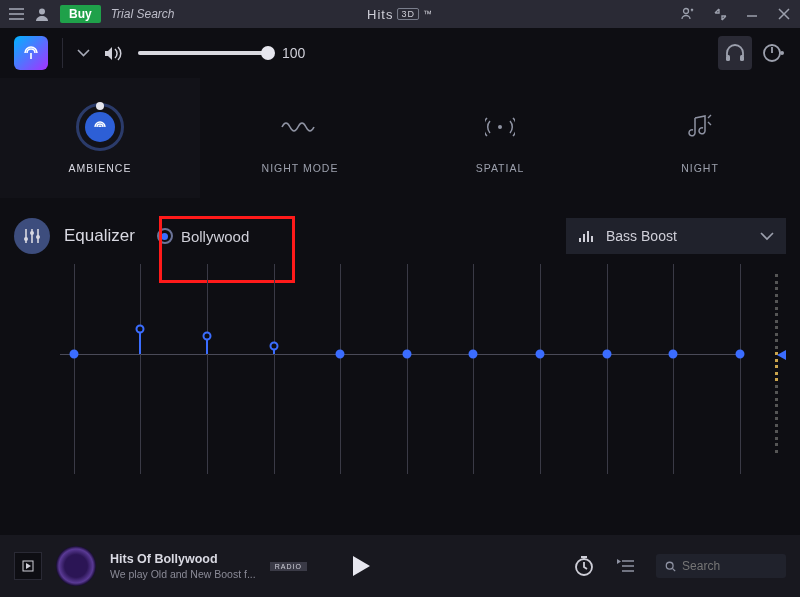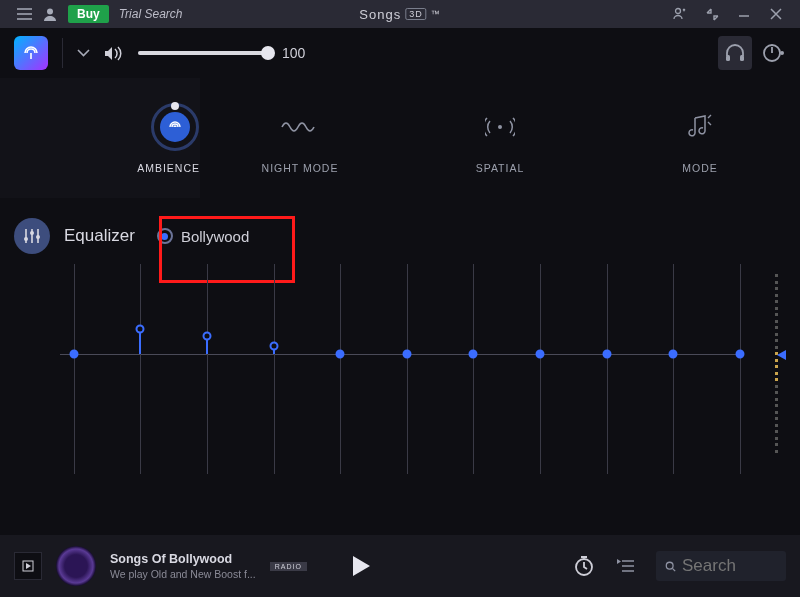--- a/index.html
+++ b/index.html
@@ -1,19 +1,19 @@
 <!DOCTYPE html>
 <html><head>
 <meta charset="utf-8">
 <style>
 * { margin:0; padding:0; box-sizing:border-box; font-family:"Segoe UI",Arial,sans-serif; }
 body { background:#0e0e13; color:#b8b8c4; width:800px; height:597px; overflow:hidden; position:relative; user-select:none; }
 
 
-.titlebar { height:28px; background:#2a2a35; display:flex; align-items:center; padding:0 16px; gap:10px; }
+.titlebar { height:28px; background:#2a2a35; display:flex; align-items:center; padding:0 8px; gap:10px; }
 .titlebar .left { display:flex; align-items:center; gap:10px; }
 .menu-icon,.user-icon { width:16px; height:16px; display:flex; align-items:center; justify-content:center; cursor:pointer; }
 .buy-btn { background:#1fa14a; color:#fff; border:none; padding:2px 9px; font-size:12px; border-radius:2px; font-weight:600; cursor:pointer; }
 .trial { font-style:italic; font-size:12px; color:#bdbdc9; }
 .titlebar .center { position:absolute; left:50%; transform:translateX(-50%); display:flex; align-items:center; gap:4px; font-size:13px; color:#cfcfd8; letter-spacing:1px; }
 .titlebar .right { margin-left:auto; display:flex; gap:16px; }
 .win-btn { width:16px; height:16px; display:flex; align-items:center; justify-content:center; cursor:pointer; color:#9ca0ad; }
 
 
 .toolbar { height:50px; display:flex; align-items:center; padding:0 14px; gap:14px; }
@@ -26,21 +26,21 @@
 .vol-thumb { position:absolute; top:50%; transform:translate(-50%,-50%); width:14px; height:14px; background:#e6e6ee; border-radius:50%; }
 .vol-label { font-size:14px; color:#cfcfd8; }
 .toolbar .right { margin-left:auto; display:flex; gap:10px; align-items:center; }
 .hp-box { width:34px; height:34px; background:#2a2a35; border-radius:4px; display:flex; align-items:center; justify-content:center; cursor:pointer; }
 
 
 .modes { display:flex; height:120px; }
 .mode { flex:1; display:flex; flex-direction:column; align-items:center; justify-content:center; gap:10px; cursor:pointer; }
 .mode-label { font-size:10.5px; letter-spacing:1px; color:#9ca0ad; text-align:center; }
 .mode.surround { background:radial-gradient(circle at 50% 45%,#1b2550 0%,#0e1020 65%,#0e0e13 100%); }
-.mode.active { background:#121218;align-items:flex-end; }
+.mode.active { background:#121218; }
 .mode.active .mode-label { color:#d9d9e2; }
 .mode-icon { width:50px; height:50px; display:flex; align-items:center; justify-content:center; position:relative; }
 
 .amb-ring { width:48px; height:48px; border-radius:50%; border:3px solid #2b3b6a; position:relative; }
 .amb-inner { position:absolute; top:50%; left:50%; transform:translate(-50%,-50%); width:30px; height:30px; border-radius:50%; background:#2d5fd6; display:flex; align-items:center; justify-content:center; color:#fff; }
 .amb-dot { position:absolute; width:8px; height:8px; background:#e6e6ee; border-radius:50%; top:-4px; left:50%; transform:translateX(-50%); }
 
 
 .eq-header { display:flex; align-items:center; padding:20px 14px 10px 14px; gap:14px; }
 .eq-btn { width:36px; height:36px; border-radius:50%; background:#3d4d7d; display:flex; align-items:center; justify-content:center; cursor:pointer; }
@@ -70,21 +70,21 @@
 .player { position:absolute; bottom:0; left:0; right:0; height:62px; background:#18181f; display:flex; align-items:center; padding:0 14px; gap:14px; }
 .src-box { width:28px; height:28px; background:#0e0e13; border:1px solid #2a2a35; display:flex; align-items:center; justify-content:center; }
 .album { width:40px; height:40px; border-radius:50%; background:radial-gradient(circle,#2b1555 40%,#5a3a95 60%,#1a0e35 70%); }
 .track-info { display:flex; flex-direction:column; gap:2px; max-width:185px; }
 .track-title { font-size:12.5px; color:#d9d9e2; font-weight:600; white-space:nowrap; overflow:hidden; text-overflow:ellipsis; }
 .track-sub { font-size:10.5px; color:#8a8a96; white-space:nowrap; overflow:hidden; text-overflow:ellipsis; }
 .radio-tag { font-size:7px; background:#3a3a46; color:#cfcfd8; padding:1px 5px; letter-spacing:1px; }
 .play-btn { cursor:pointer; }
 .player .spacer { flex:1; }
 .search-box { display:flex; align-items:center; gap:6px; background:#20222c; padding:5px 9px; border-radius:3px; width:130px; }
-.search-input { background:transparent; border:none; color:#ffffff; font-size:17px; width:100%; outline:none; }
+.search-input { background:transparent; border:none; color:#ffffff; font-size:12px; width:100%; outline:none; }
 svg { display:block; }
 </style>
 </head>
 <body>
 
 <div class="titlebar">
   <div class="left">
     <div class="menu-icon">
       <svg width="15" height="12" viewBox="0 0 15 12">
           <path d="M0 1h15M0 6h15M0 11h15" stroke="#a7abb8" stroke-width="1.6"></path>
@@ -93,21 +93,21 @@
     <div class="user-icon">
       <svg width="14" height="14" viewBox="0 0 14 14">
           <circle cx="7" cy="4.5" r="3" fill="#a7abb8"></circle>
           <path d="M1 14c0-3 3-5 6-5s6 2 6 5" fill="#a7abb8"></path>
         </svg>
     </div>
     <button class="buy-btn">Buy</button>
     <span class="trial">Trial Search</span>
   </div>
   <div class="center">
-    <span>Songs</span>
+    <span>Hits</span>
     <span style="border:1px solid #7a7e8c;border-radius:2px;padding:0 3px;font-size:9px;">3D</span>
     <span style="font-size:9px;">™</span>
   </div>
   <div class="right">
     <div class="win-btn">
       <svg width="14" height="14" viewBox="0 0 14 14">
           <circle cx="5" cy="4" r="2.5" fill="none" stroke="#9ca0ad" stroke-width="1.3"></circle>
           <path d="M1 12c0-2 2-3.5 4-3.5s4 1.5 4 3.5" fill="none" stroke="#9ca0ad" stroke-width="1.3"></path>
           <path d="M10 3l2 2m0-2l-2 2" stroke="#9ca0ad" stroke-width="1.1" transform="translate(0,-1)"></path>
         </svg>
@@ -202,39 +202,51 @@
     </div>
     <div class="mode-label">SPATIAL</div>
   </div>
   <div class="mode">
     <div class="mode-icon">
       <svg width="26" height="26" viewBox="0 0 26 26">
           <path d="M8 4v15a3 3 0 1 1-2-3M8 4l10-2v15a3 3 0 1 1-2-3M18 2v4" stroke="#8f93a3" stroke-width="1.5" fill="none"></path>
           <path d="M21 4l3-3M21 8l3 3" stroke="#8f93a3" stroke-width="1.4"></path>
         </svg>
     </div>
-    <div class="mode-label">MODE</div>
+    <div class="mode-label">NIGHT</div>
   </div>
 </div>
 
 <div class="eq-header">
   <div class="eq-btn">
     <svg width="18" height="16" viewBox="0 0 18 16">
         <path d="M3 1v14M9 1v14M15 1v14" stroke="#d9d9e2" stroke-width="1.6"></path>
         <circle cx="3" cy="11" r="2" fill="#d9d9e2"></circle>
         <circle cx="9" cy="5" r="2" fill="#d9d9e2"></circle>
         <circle cx="15" cy="9" r="2" fill="#d9d9e2"></circle>
       </svg>
   </div>
   <div class="eq-title">Equalizer</div>
   <div class="adv-box">
     <div class="radio-o">
         <div class="radio-i"></div>
       </div>
     <div class="adv-text">Bollywood</div>
+  </div>
+  <div class="preset">
+    <svg width="18" height="14" viewBox="0 0 18 14">
+        <rect x="1" y="9" width="2" height="4" fill="#cfcfd8"></rect>
+        <rect x="5" y="5" width="2" height="8" fill="#cfcfd8"></rect>
+        <rect x="9" y="2" width="2" height="11" fill="#cfcfd8"></rect>
+        <rect x="13" y="7" width="2" height="6" fill="#cfcfd8"></rect>
+      </svg>
+    <div class="preset-label">Bass Boost</div>
+    <svg class="chev-dn" width="14" height="9" viewBox="0 0 14 9">
+        <path d="M1 1l6 6 6-6" stroke="#9ca0ad" stroke-width="1.6" fill="none"></path>
+      </svg>
   </div>
 </div>
 
 <div class="highlight"></div>
 
 <div class="eq-body">
   <div class="axis"></div>
   <div id="bands-container">
       <div class="band" style="left: 2%;"></div>
       <div class="knob on-axis" style="left: 2%; top: 90px;"></div>
@@ -301,21 +313,21 @@
 
 <div class="player">
   <div class="src-box">
     <svg width="14" height="14" viewBox="0 0 14 14">
         <rect x="2" y="2" width="10" height="10" stroke="#cfcfd8" fill="none"></rect>
         <path d="M5 4v6l5-3z" fill="#cfcfd8"></path>
       </svg>
   </div>
   <div class="album"></div>
   <div class="track-info">
-    <div class="track-title">Songs Of Bollywood</div>
+    <div class="track-title">Hits Of Bollywood</div>
     <div class="track-sub">We play Old and New Boost f...</div>
   </div>
   <div class="radio-tag">RADIO</div>
   <div class="play-btn" style="margin-left:30px;">
     <svg width="20" height="22" viewBox="0 0 20 22">
         <path d="M2 1v20l17-10z" fill="#e6e6ee"></path>
       </svg>
   </div>
   <div class="spacer"></div>
   <div style="cursor:pointer;">

